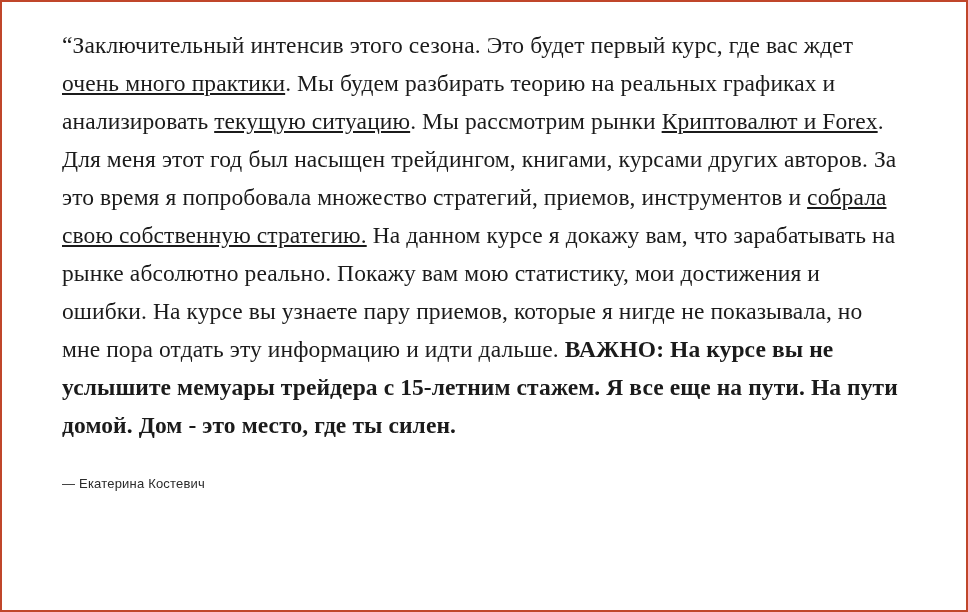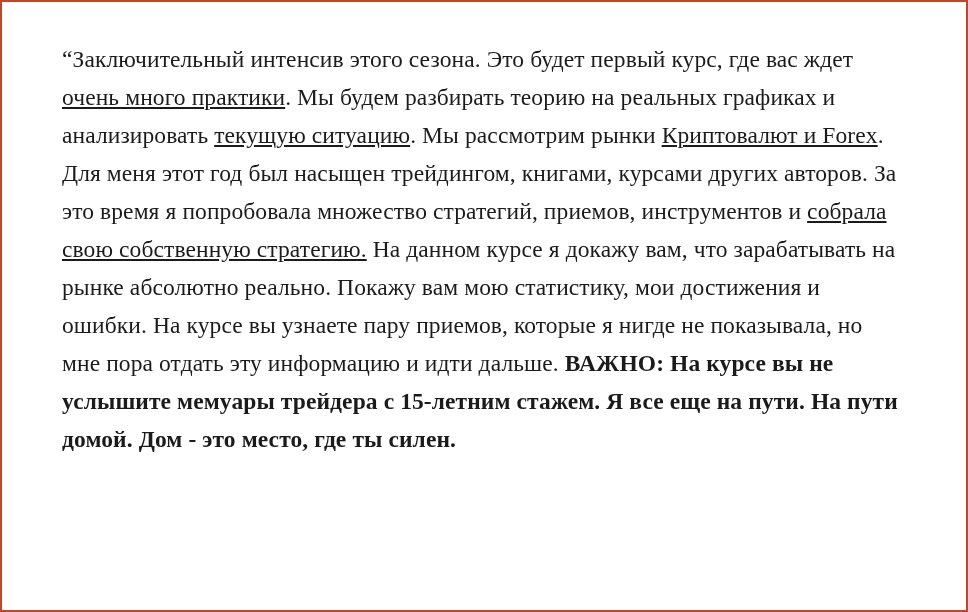--- a/index.html
+++ b/index.html
@@ -11,21 +11,21 @@
     height: 612px;
     background: #ffffff;
     font-family: "Liberation Serif", serif;
     overflow: hidden;
   }
   .quote-card {
     box-sizing: border-box;
     width: 968px;
     height: 612px;
     border: 2px solid #c0462a;
-    padding: 38px 60px 20px 60px;
+    padding: 24px 60px 20px 60px;
     background: #ffffff;
     position: relative;
   }
   .quote-body {
     font-family: "Liberation Serif", serif;
     font-size: 23.5px;
     line-height: 38px;
     color: #1b1b1b;
     text-align: left;
     letter-spacing: 0.1px;
@@ -47,14 +47,15 @@
 </style>
 </head>
 <body>
 
 <div class="quote-card">
 
   <div class="quote-body">
     <span>“Заключительный интенсив этого сезона. Это будет первый курс, где вас ждет </span><span class="u">очень много практики</span><span>. Мы будем разбирать теорию на реальных графиках и анализировать </span><span class="u">текущую ситуацию</span><span>. Мы рассмотрим рынки </span><span class="u">Криптовалют и Forex</span><span>. Для меня этот год был насыщен трейдингом, книгами, курсами других авторов. За это время я попробовала множество стратегий, приемов, инструментов и </span><span class="u">собрала свою собственную стратегию.</span><span> На данном курсе я докажу вам, что зарабатывать на рынке абсолютно реально. Покажу вам мою статистику, мои достижения и ошибки. На курсе вы узнаете пару приемов, которые я нигде не показывала, но мне пора отдать эту информацию и идти дальше. </span><span class="b">ВАЖНО: На курсе вы не услышите мемуары трейдера с 15-летним стажем. Я все еще на пути. На пути домой. Дом - это место, где ты силен.</span>
   </div>
 
+  <div class="attribution">— Екатерина Костевич</div>
 
 </div>
 
 </body></html>

